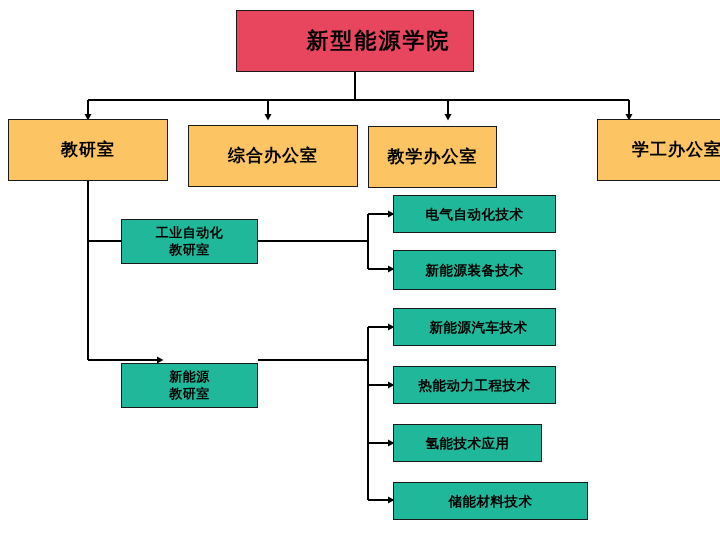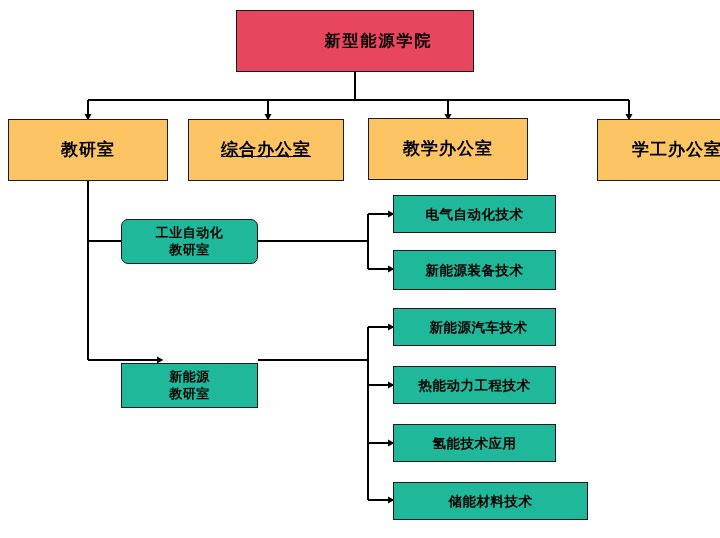--- a/index.html
+++ b/index.html
@@ -36,21 +36,21 @@
     justify-content: center;
     text-align: center;
     color: #000000;
     font-weight: bold;
     line-height: 1.25;
     letter-spacing: 0.5px;
     z-index: 2;
   }
   .node-root {
     background: #e8455f;
-    font-size: 16px;
+    font-size: 22px;
     letter-spacing: 2px;
     padding-left: 47px;
   }
   .node-dept {
     background: #fcc462;
     font-size: 17px;
     letter-spacing: 1px;
   }
   .node-office {
     background: #1fb89a;
@@ -110,51 +110,51 @@
     </g>
   </svg>
 
   <div class="node node-root" style="left:236px; top:10px; width:238px; height:62px;">
     <span class="node-label">新型能源学院</span>
   </div>
 
   <div class="node node-dept" style="left:8px; top:119px; width:160px; height:62px;">
     <span class="node-label">教研室</span>
   </div>
-  <div class="node node-dept" style="left:188px; top:119px; width:156px; height:62px;text-decoration:underline;">
+  <div class="node node-dept" style="left:188px; top:125px; width:170px; height:62px;">
     <span class="node-label">综合办公室</span>
   </div>
-  <div class="node node-dept" style="left:368px; top:118px; width:160px; height:62px;">
+  <div class="node node-dept" style="left:368px; top:126px; width:129px; height:62px;">
     <span class="node-label">教学办公室</span>
   </div>
   <div class="node node-dept" style="left:549px; top:119px; width:160px; height:62px;margin-left:48px;">
     <span class="node-label">学工办公室</span>
   </div>
 
-  <div class="node node-office" style="left:121px; top:219px; width:137px; height:45px;border-radius:7px;">
+  <div class="node node-office" style="left:121px; top:219px; width:137px; height:45px;">
     <span class="node-label">工业自动化
 教研室</span>
   </div>
   <div class="node node-office" style="left:121px; top:338px; width:137px; height:45px;margin-top:25px;">
     <span class="node-label">新能源
 教研室</span>
   </div>
 
   <div class="node node-program" style="left:393px; top:195px; width:163px; height:38px;">
     <span class="node-label">电气自动化技术</span>
   </div>
   <div class="node node-program" style="left:393px; top:250px; width:163px; height:40px;">
     <span class="node-label">新能源装备技术</span>
   </div>
   <div class="node node-program" style="left:393px; top:308px; width:163px; height:38px;padding-left:8px;">
     <span class="node-label">新能源汽车技术</span>
   </div>
   <div class="node node-program" style="left:393px; top:366px; width:163px; height:38px;">
     <span class="node-label">热能动力工程技术</span>
   </div>
-  <div class="node node-program" style="left:393px; top:424px; width:163px; height:38px;">
+  <div class="node node-program" style="left:393px; top:424px; width:149px; height:38px;">
     <span class="node-label">氢能技术应用</span>
   </div>
   <div class="node node-program" style="left:393px; top:482px; width:195px; height:38px;">
     <span class="node-label">储能材料技术</span>
   </div>
 
 </div>
 
 </body></html>

